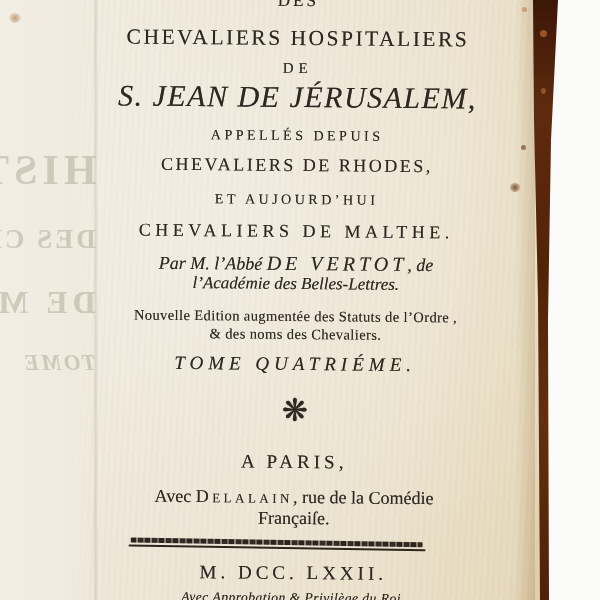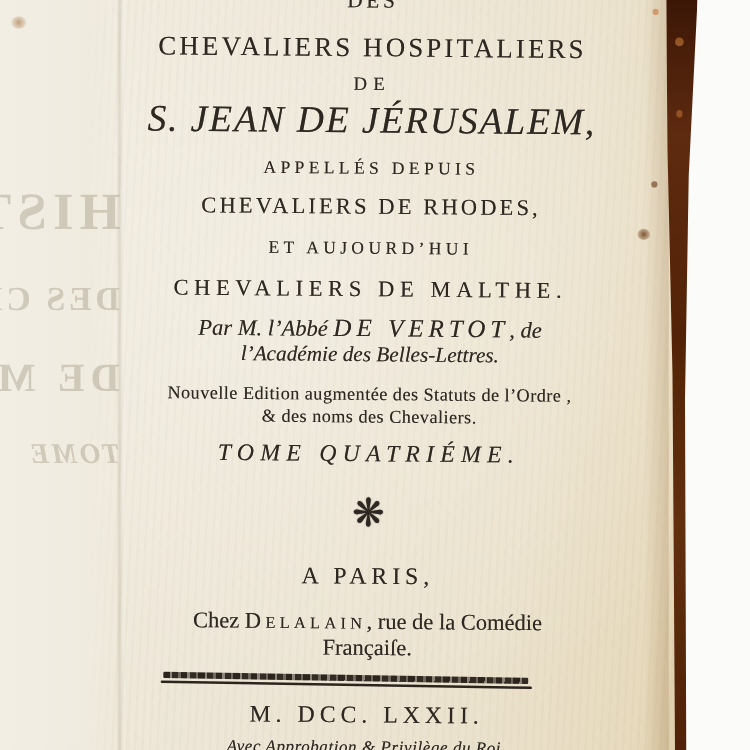--- a/index.html
+++ b/index.html
@@ -136,21 +136,21 @@
     <div class="line l-edition1">Nouvelle Edition augmentée des Statuts de l’Ordre ,</div>
     <div class="line l-edition2">&amp; des noms des Chevaliers.</div>
 
     <div class="line l-tome">TOME QUATRIÉME.</div>
 
     <div class="line l-ornament">❋</div>
 
     <div class="line l-city">A PARIS,</div>
 
     <div class="line l-publisher">
-      <span>Chez </span><span class="pub-name">Delalain</span><span>, rue de la Comédie</span>
+      <span>Avec </span><span class="pub-name">Delalain</span><span>, rue de la Comédie</span>
     </div>
     <div class="line l-publisher2">Françaiſe.</div>
 
     <div class="rule">
       <div class="rule-bar"></div>
       <div class="rule-line"></div>
     </div>
 
     <div class="line l-year">M. DCC. LXXII.</div>
     <div class="line l-approbation">Avec Approbation &amp; Privilège du Roi.</div>

